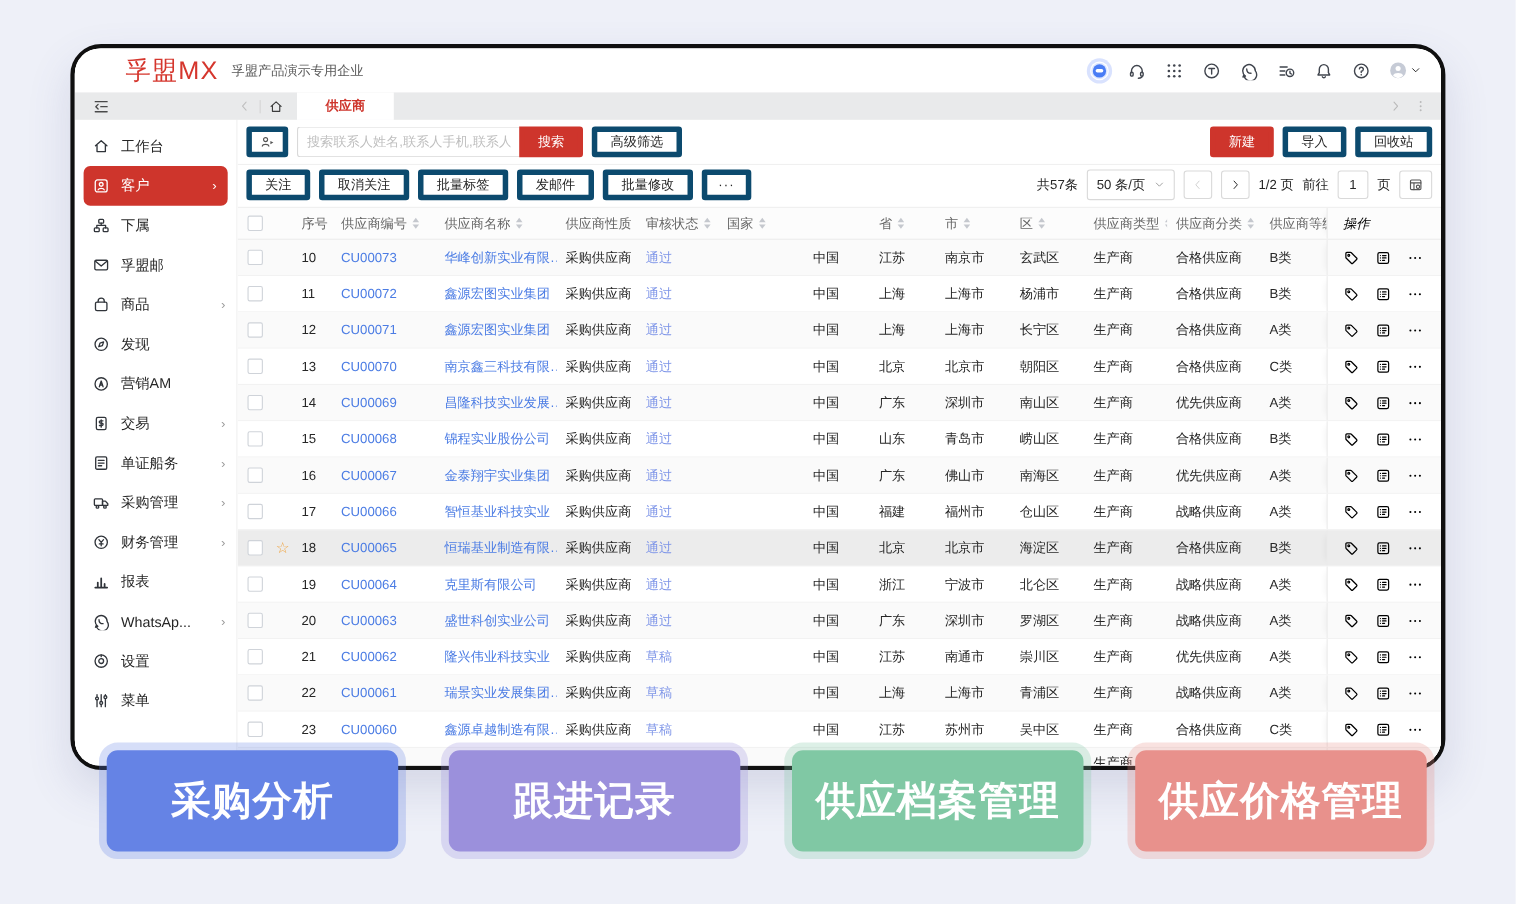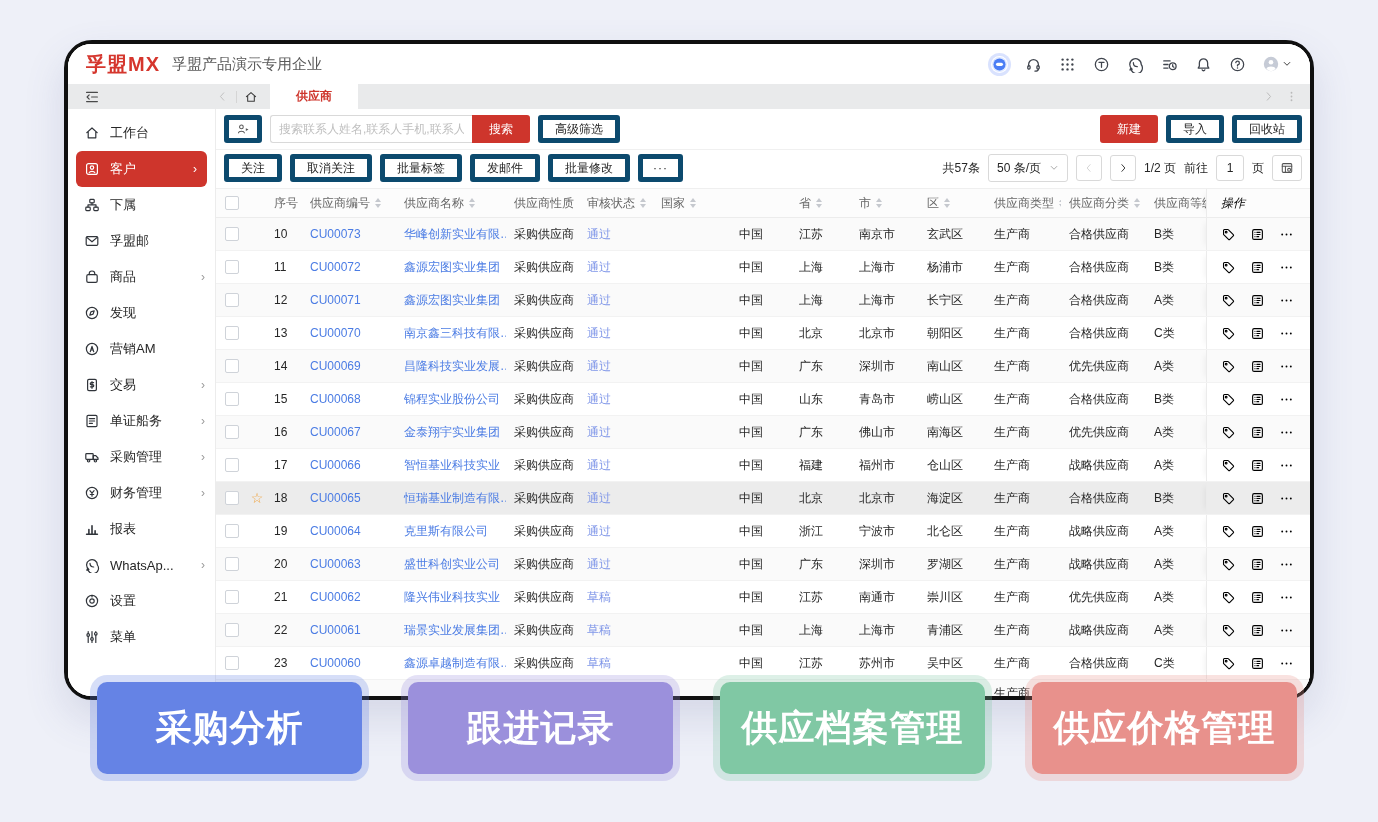--- a/index.html
+++ b/index.html
@@ -7,22 +7,22 @@
   .page { position:relative; width:1378px; height:822px; background:#eef0f8; overflow:hidden; }
 
   
   .frame { position:absolute; left:64px; top:40px; width:1250px; height:660px;
     border:4px solid #101010; border-radius:28px; background:#fff; z-index:1;
     box-shadow:0 18px 40px rgba(80,90,140,.16); }
   .app { width:100%; height:100%; border-radius:23px; overflow:hidden; display:flex; flex-direction:column; background:#fff; }
 
   
   .topbar { height:40px; flex:0 0 40px; display:flex; align-items:center; padding:0 18px; background:#fff; }
-  .logo { font-size:20px; font-weight:700; color:#d5362d; letter-spacing:1px; white-space:nowrap; }
-  .company { margin-left:12px; font-size:15px; color:#595959; }
+  .logo { font-size:23px; font-weight:400; color:#d5362d; letter-spacing:1px; white-space:nowrap;margin-left:28px; }
+  .company { margin-left:12px; font-size:12px; color:#595959; }
   .top-icons { margin-left:auto; display:flex; align-items:center; gap:17px; color:#40454e; }
   .icon { display:inline-flex; align-items:center; justify-content:center; }
   .icon svg { width:16px; height:16px; }
   .top-icons .icon svg { width:17px; height:17px; }
   .top-icons .icon[data-name="ai-assistant-icon"] { border-radius:50%; box-shadow:0 0 0 3px rgba(104,140,250,.25); }
   .user-wrap { display:flex; align-items:center; gap:3px; }
   .user-wrap .icon.small svg { width:10px; height:10px; }
 
   
   .tabrow { height:25px; flex:0 0 25px; background:#e9eaeb; display:flex; align-items:center; font-size:12px; }

